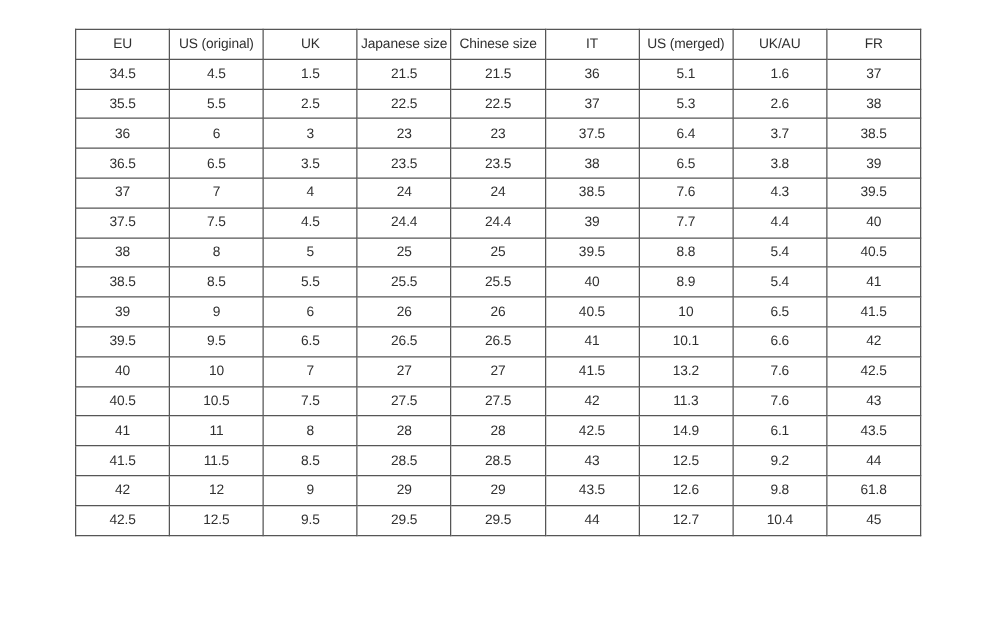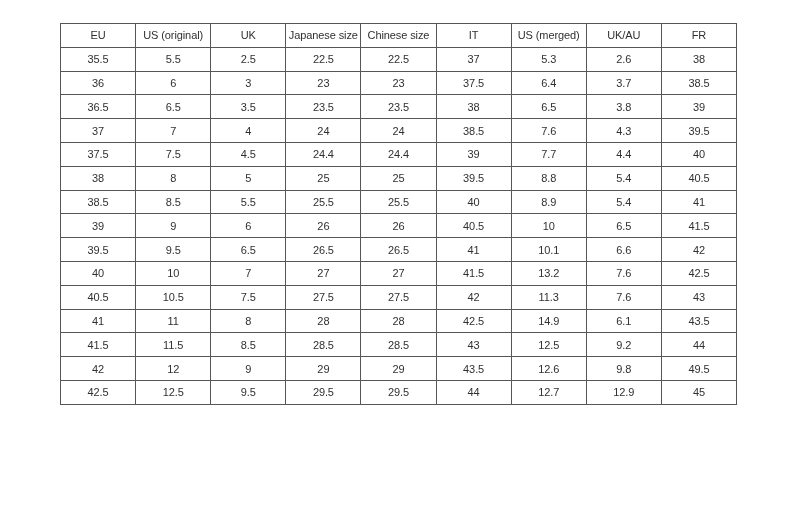--- a/index.html
+++ b/index.html
@@ -48,20 +48,31 @@
           <th>Japanese size</th>
           <th>Chinese size</th>
           <th>IT</th>
           <th>US (merged)</th>
           <th>UK/AU</th>
           <th>FR</th>
         </tr>
     </thead>
     <tbody>
         <tr>
+          <td>34.5</td>
+          <td>4.5</td>
+          <td>1.5</td>
+          <td>21.5</td>
+          <td>21.5</td>
+          <td>36</td>
+          <td>5.1</td>
+          <td>1.6</td>
+          <td>37</td>
+        </tr>
+        <tr>
           <td>35.5</td>
           <td>5.5</td>
           <td>2.5</td>
           <td>22.5</td>
           <td>22.5</td>
           <td>37</td>
           <td>5.3</td>
           <td>2.6</td>
           <td>38</td>
         </tr>
@@ -199,28 +210,28 @@
         </tr>
         <tr>
           <td>42</td>
           <td>12</td>
           <td>9</td>
           <td>29</td>
           <td>29</td>
           <td>43.5</td>
           <td>12.6</td>
           <td>9.8</td>
-          <td>49.5</td>
+          <td>61.8</td>
         </tr>
         <tr>
           <td>42.5</td>
           <td>12.5</td>
           <td>9.5</td>
           <td>29.5</td>
           <td>29.5</td>
           <td>44</td>
           <td>12.7</td>
-          <td>12.9</td>
+          <td>10.4</td>
           <td>45</td>
         </tr>
       </tbody>
   </table>
 </div>
 
 </body></html>

